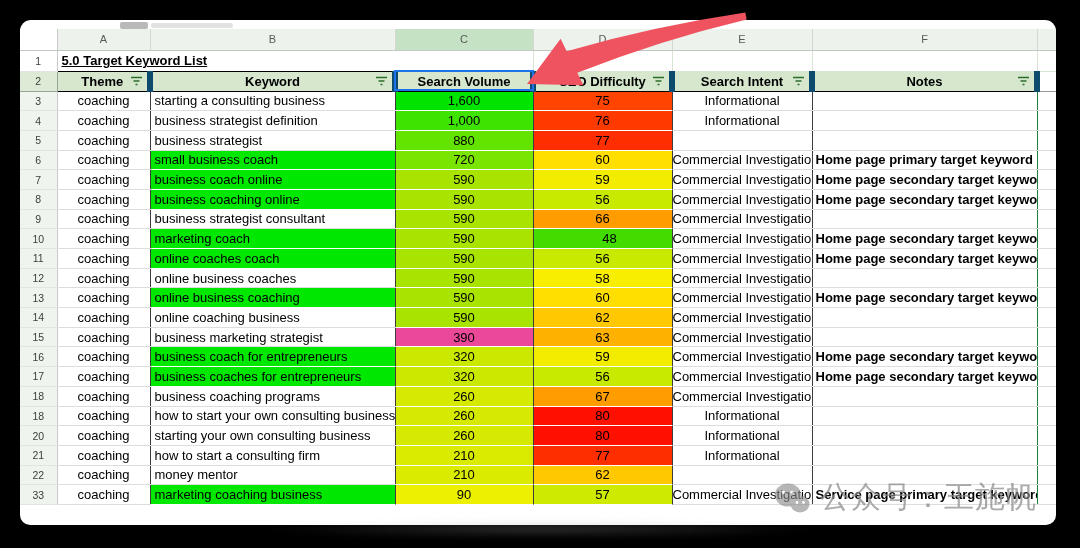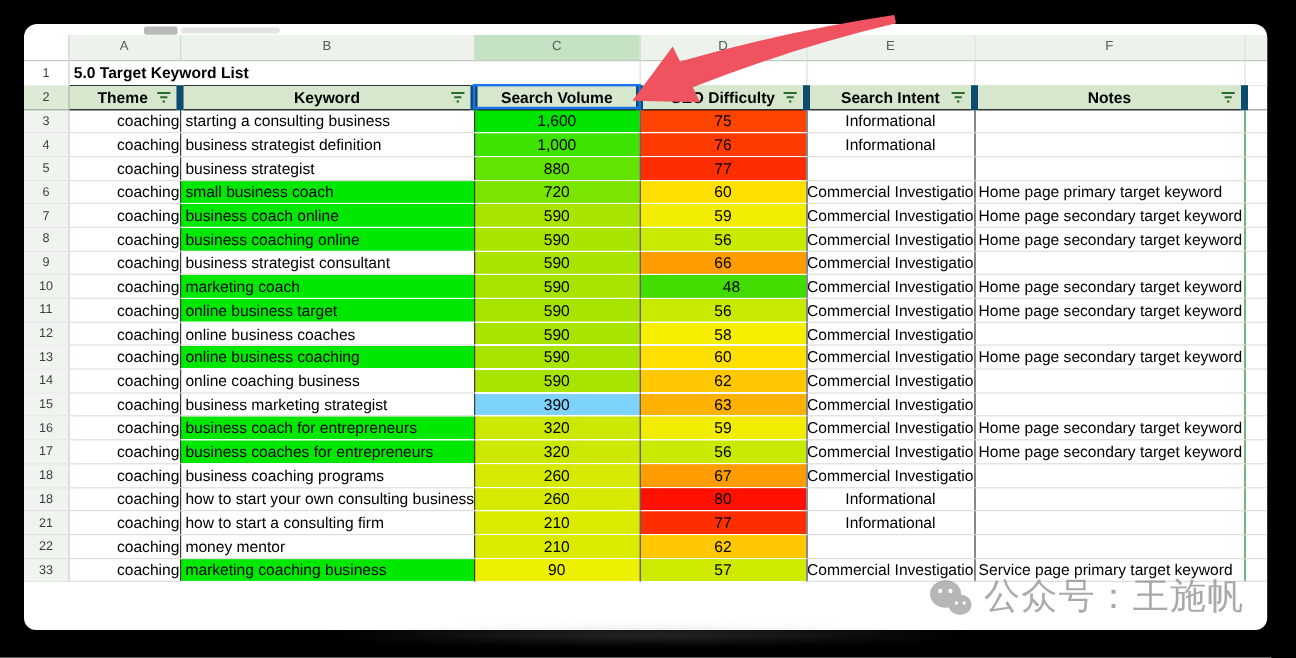--- a/index.html
+++ b/index.html
@@ -23,39 +23,39 @@
   tr.letters th{
     height:21px;background:var(--letter_bg);font-size:11px;font-weight:400;color:#565b56;
     border-bottom:1px solid #c3c7c3;border-right:1px solid #d3d8d3;text-align:center;
   }
   tr.letters th.corner{background:#fff;border-right:1px solid #c8c8c8;}
   tr.letters th.sel{background:var(--letter_selected);}
 
   tr.titlerow td{height:21px;background:#fff;}
   .rownum{background:var(--rownum_bg);font-size:10.5px;color:#3a3f3a;text-align:center;border-right:1px solid #c8c8c8;border-bottom:1px solid #e2e5e2;}
   tr.titlerow .rownum{background:#fff;}
-  .titlecell span{font-weight:700;}
+  .titlecell span{font-weight:700;text-decoration:underline;}
   .titlecell{padding-left:4px;text-align:left;}
   .tint{background:var(--tint_green);border-right:1px solid #d8e5d5;border-bottom:1px solid #d8e5d5;}
 
   tr.headrow td{
     height:20px;background:var(--header_green);font-weight:700;text-align:center;
     border-top:1.5px solid #000;border-bottom:1.5px solid #000;border-right:6px solid #0c4a6e;
     position:relative;
   }
   tr.headrow td.rownum{font-weight:400;border-right:1px solid #9aa59a;border-top:1px solid #9aa59a;border-bottom:1px solid #9aa59a;background:#dcead6;}
   tr.headrow td.gcell{background:#fff;border-top:1px solid #9a9a9a;border-bottom:1px solid #9a9a9a;border-right:none;}
   .filterwrap{position:absolute;right:4px;top:50%;transform:translateY(-50%);line-height:0;}
 
-  td.c-theme{text-align:right;border-right:1px solid var(--grid_dark);border-bottom:1px solid var(--grid_light);}
+  td.c-theme{text-align:center;border-right:1px solid var(--grid_dark);border-bottom:1px solid var(--grid_light);}
   td.c-kw{text-align:left;padding-left:4px;border-right:1px solid var(--grid_dark);border-bottom:1px solid var(--grid_light);}
   td.c-kw.hl{background:var(--keyword_highlight);border-bottom:1px solid rgba(255,255,255,.45);}
   td.c-vol,td.c-diff{text-align:center;border-right:1px solid var(--grid_dark);border-bottom:1px solid rgba(255,255,255,.45);}
   td.c-intent{text-align:center;border-right:1px solid var(--grid_dark);border-bottom:1px solid var(--grid_light);}
-  td.c-note{font-weight:400;text-align:left;padding-left:3px;border-right:1px solid var(--filter_range_green);border-bottom:1px solid var(--grid_light);}
+  td.c-note{font-weight:700;text-align:left;padding-left:3px;border-right:1px solid var(--filter_range_green);border-bottom:1px solid var(--grid_light);}
   td.gcell{border-bottom:1px solid var(--grid_light);background:#fff;}
 
   .sel-outline{
     position:absolute;left:374px;top:50px;width:140px;height:21px;z-index:4;
     border:2px solid var(--selection_blue);box-sizing:border-box;pointer-events:none;
   }
   .arrow-layer{position:absolute;left:0;top:0;width:1080px;height:548px;z-index:30;pointer-events:none;}
   .watermark{
     position:absolute;left:772px;top:477px;z-index:25;display:flex;align-items:center;gap:8px;
     pointer-events:none;
@@ -221,21 +221,21 @@
           <td class="c-kw hl">marketing coach</td>
           <td class="c-vol" style="background: rgb(169, 228, 0);">590</td>
           <td class="c-diff" style="background: rgb(66, 220, 0); padding-left: 14px;">48</td>
           <td class="c-intent">Commercial Investigation</td>
           <td class="c-note">Home page secondary target keyword</td>
           <td class="gcell"></td>
         </tr>
         <tr>
           <td class="rownum">11</td>
           <td class="c-theme">coaching</td>
-          <td class="c-kw hl">online business target</td>
+          <td class="c-kw hl">online coaches coach</td>
           <td class="c-vol" style="background: rgb(169, 228, 0);">590</td>
           <td class="c-diff" style="background: rgb(200, 233, 0);">56</td>
           <td class="c-intent">Commercial Investigation</td>
           <td class="c-note">Home page secondary target keyword</td>
           <td class="gcell"></td>
         </tr>
         <tr>
           <td class="rownum">12</td>
           <td class="c-theme">coaching</td>
           <td class="c-kw">online business coaches</td>
@@ -262,21 +262,21 @@
           <td class="c-vol" style="background: rgb(169, 228, 0);">590</td>
           <td class="c-diff" style="background: rgb(255, 200, 0);">62</td>
           <td class="c-intent">Commercial Investigation</td>
           <td class="c-note"></td>
           <td class="gcell"></td>
         </tr>
         <tr>
           <td class="rownum">15</td>
           <td class="c-theme">coaching</td>
           <td class="c-kw">business marketing strategist</td>
-          <td class="c-vol" style="background: #7dd3fc; margin-top: 28px;">390</td>
+          <td class="c-vol" style="background: #ec4899; margin-top: 28px;">390</td>
           <td class="c-diff" style="background: rgb(255, 177, 0);">63</td>
           <td class="c-intent">Commercial Investigation</td>
           <td class="c-note"></td>
           <td class="gcell"></td>
         </tr>
         <tr>
           <td class="rownum">16</td>
           <td class="c-theme">coaching</td>
           <td class="c-kw hl">business coach for entrepreneurs</td>
           <td class="c-vol" style="background: rgb(203, 232, 0);">320</td>
@@ -302,20 +302,30 @@
           <td class="c-vol" style="background: rgb(213, 234, 0);">260</td>
           <td class="c-diff" style="background: rgb(255, 157, 0);">67</td>
           <td class="c-intent">Commercial Investigation</td>
           <td class="c-note"></td>
           <td class="gcell"></td>
         </tr>
         <tr>
           <td class="rownum">18</td>
           <td class="c-theme">coaching</td>
           <td class="c-kw">how to start your own consulting business</td>
+          <td class="c-vol" style="background: rgb(213, 234, 0);">260</td>
+          <td class="c-diff" style="background: rgb(255, 16, 0);">80</td>
+          <td class="c-intent">Informational</td>
+          <td class="c-note"></td>
+          <td class="gcell"></td>
+        </tr>
+        <tr>
+          <td class="rownum">20</td>
+          <td class="c-theme">coaching</td>
+          <td class="c-kw">starting your own consulting business</td>
           <td class="c-vol" style="background: rgb(213, 234, 0);">260</td>
           <td class="c-diff" style="background: rgb(255, 16, 0);">80</td>
           <td class="c-intent">Informational</td>
           <td class="c-note"></td>
           <td class="gcell"></td>
         </tr>
         <tr>
           <td class="rownum">21</td>
           <td class="c-theme">coaching</td>
           <td class="c-kw">how to start a consulting firm</td>

